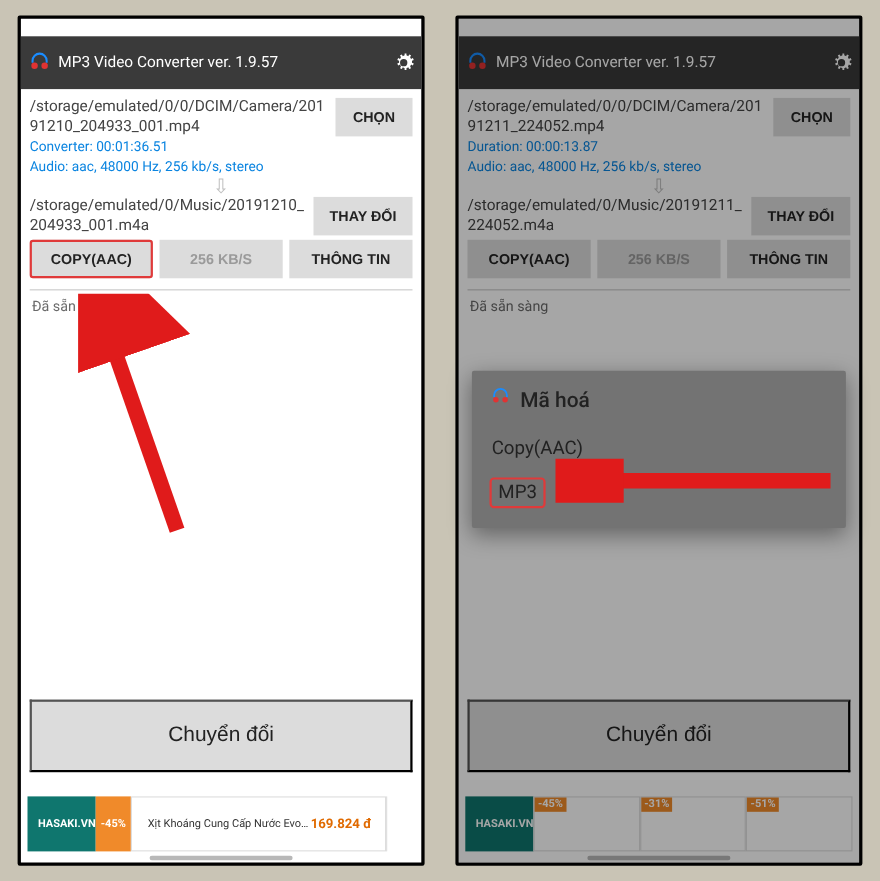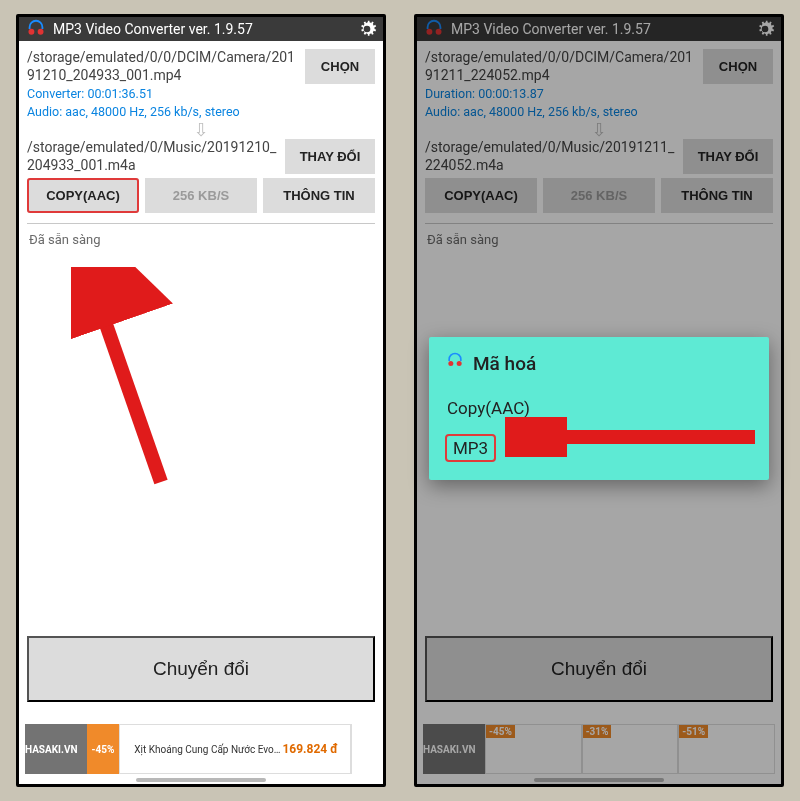--- a/index.html
+++ b/index.html
@@ -22,28 +22,29 @@
   }
   .device-left { left: 16px; }
   .device-right { right: 16px; }
   .scrim {
     position: absolute;
     inset: 0;
     background: rgba(0,0,0,0.35);
     pointer-events: none;
   }
   .titlebar {
-    height: 24px;
+    height: 48px;
     background: #3a3a3a;
     color: #fff;
     display: flex;
     align-items: center;
     padding: 0 6px;
     gap: 6px;
     position: relative;
+    margin-top: 16px;
   }
   .titlebar .title { font-size: 14px; flex: 1; }
   .titlebar .icon { width: 22px; height: 22px; }
   .titlebar .gear { width: 20px; height: 20px; }
   .content {
     padding: 8px 8px 0 8px;
     font-size: 14px;
     color: #444;
   }
   .source-row, .dest-row {
@@ -107,25 +108,25 @@
     position: absolute;
     left: 6px; right: 6px; bottom: 10px;
     height: 50px;
     display: flex;
     align-items: stretch;
     gap: 0;
     font-size: 10px;
   }
   .ad .hasaki {
     width: 62px;
-    background: #737373;
+    background: #0f766e;
     color: #fff;
     display: flex;
     flex-direction: column;
-    align-items: flex-start;
+    align-items: flex-end;
     justify-content: center;
     font-weight: 700;
   }
   .ad .tag {
     width: 32px;
     background: #f08a2a;
     color: #fff;
     display: flex;
     align-items: center;
     justify-content: center;
@@ -161,21 +162,21 @@
     position:relative;
   }
   .ad2 .tile span {
     position:absolute; top:0; left:0;
     background:#f08a2a; padding:1px 3px;
   }
   .dialog {
     position: absolute;
     left: 12px; right: 12px;
     top: 320px;
-    background: #5eead4;
+    background: #737373;
     border-radius: 2px;
     box-shadow: 0 6px 20px rgba(0,0,0,0.4);
     padding: 14px 16px 18px 16px;
     z-index: 5;
   }
   .dialog .dlg-title {
     font-size: 19px;
     font-weight: 500;
     color: #222;
     display: flex;

